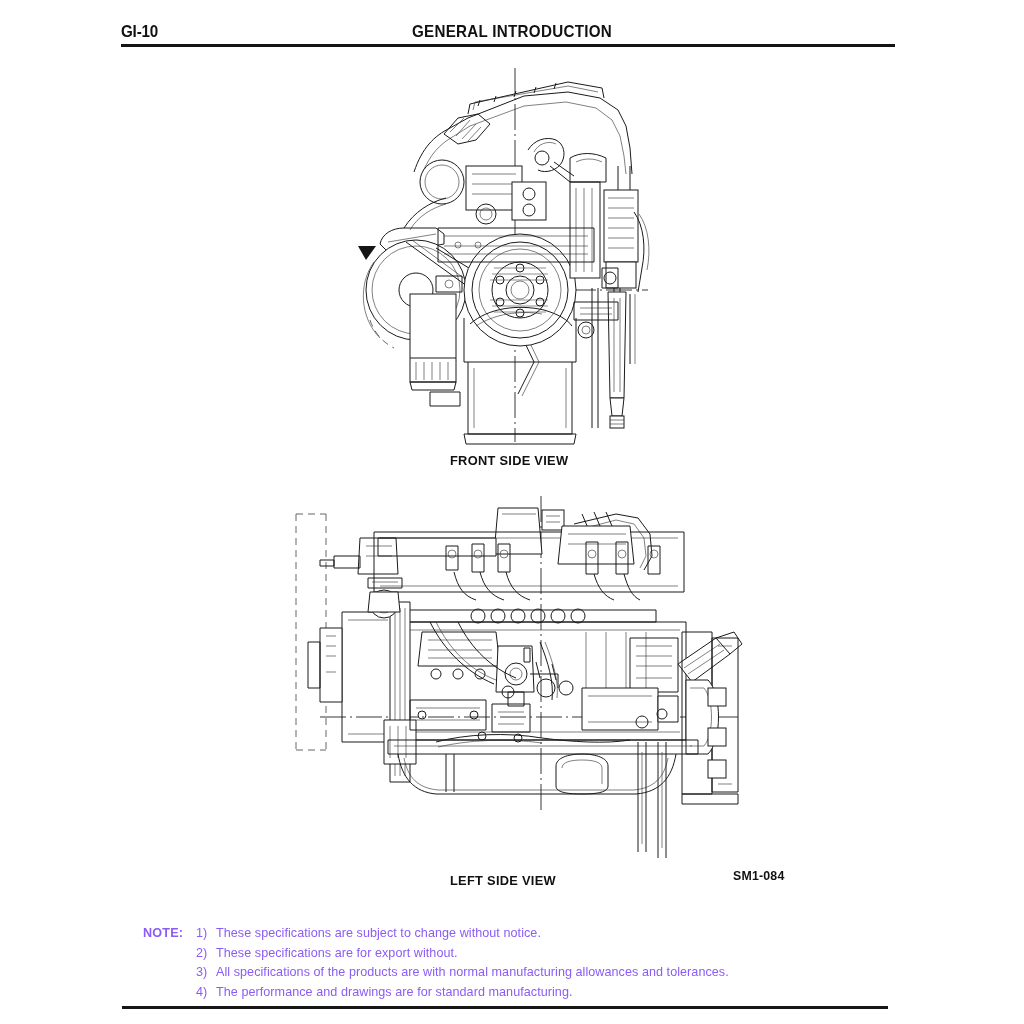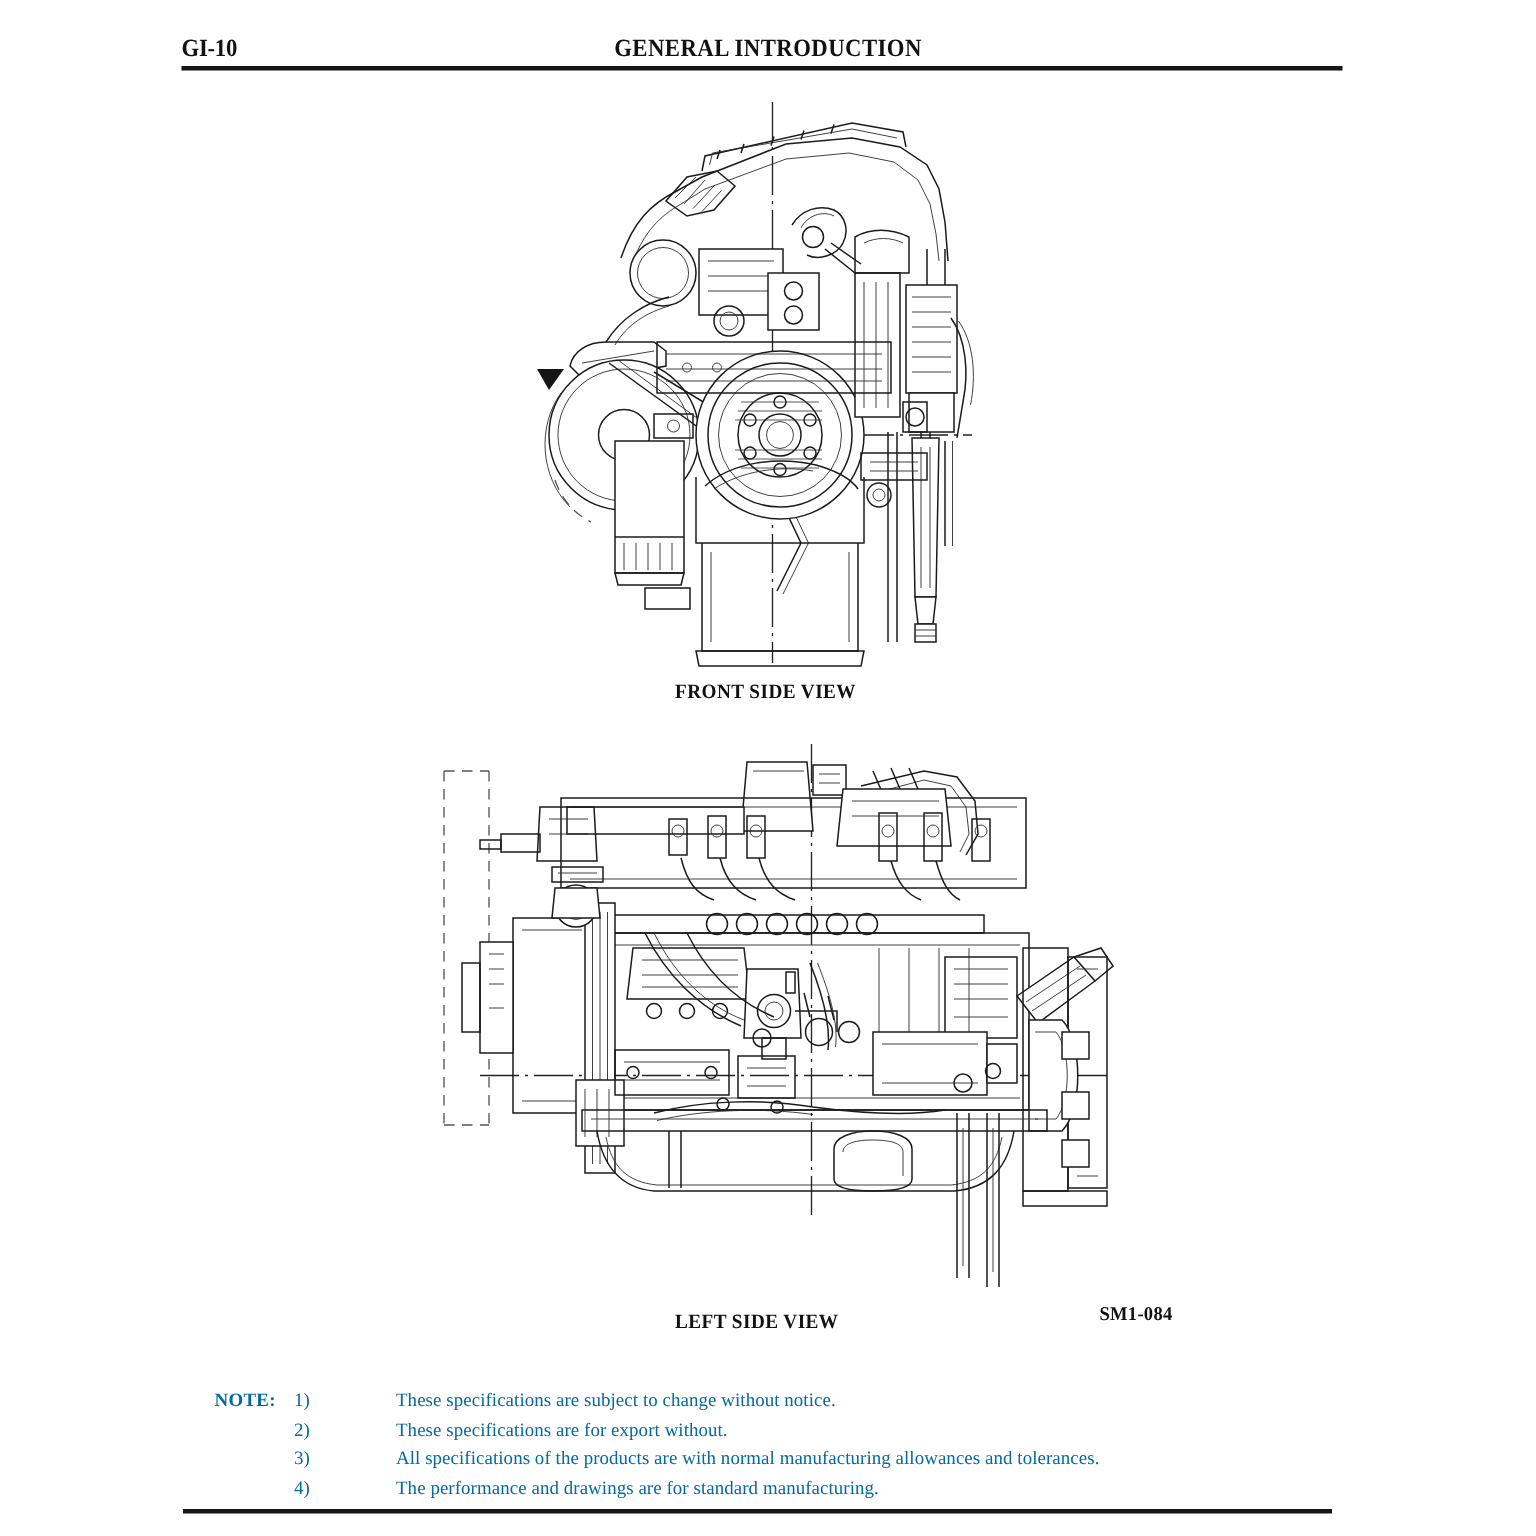--- a/index.html
+++ b/index.html
@@ -10,21 +10,20 @@
   body {
     font-family: "Liberation Sans", sans-serif;
     color: #111111;
   }
   #page {
     position: relative;
     width: 1024px;
     height: 1024px;
     background: #ffffff;
     overflow: hidden;
-    font-family: Liberation Serif, serif;
   }
 
   
   #header {
     position: absolute;
     left: 0; top: 0;
     width: 1024px;
     height: 52px;
   }
   #page-number {
@@ -85,42 +84,41 @@
   #fig-ref { left: 733px; top: 868px; font-size: 13px; font-weight: bold; letter-spacing: 0.2px;}
 
   
   #notes {
     position: absolute;
     left: 143px;
     top: 924px;
     width: 760px;
     font-size: 12.6px;
     line-height: 19.7px;
-    color: #0369a1;
+    color: #8b5cf6;
   }
   .note-row {
     display: flex;
     align-items: flex-start;
     white-space: nowrap;
   }
   .note-label {
     width: 53px;
     flex: 0 0 53px;
     font-weight: bold;
     letter-spacing: 0.2px;
   }
   .note-num {
     width: 20px;
     flex: 0 0 20px;
     text-align: left;
   }
   .note-text {
     flex: 1 1 auto;
     letter-spacing: 0.05px;
-    margin-left: 48px;
   }
   #bottom-rule {
     position: absolute;
     left: 122px;
     top: 1006px;
     width: 766px;
     height: 2.5px;
     background: #161616;
   }
 

